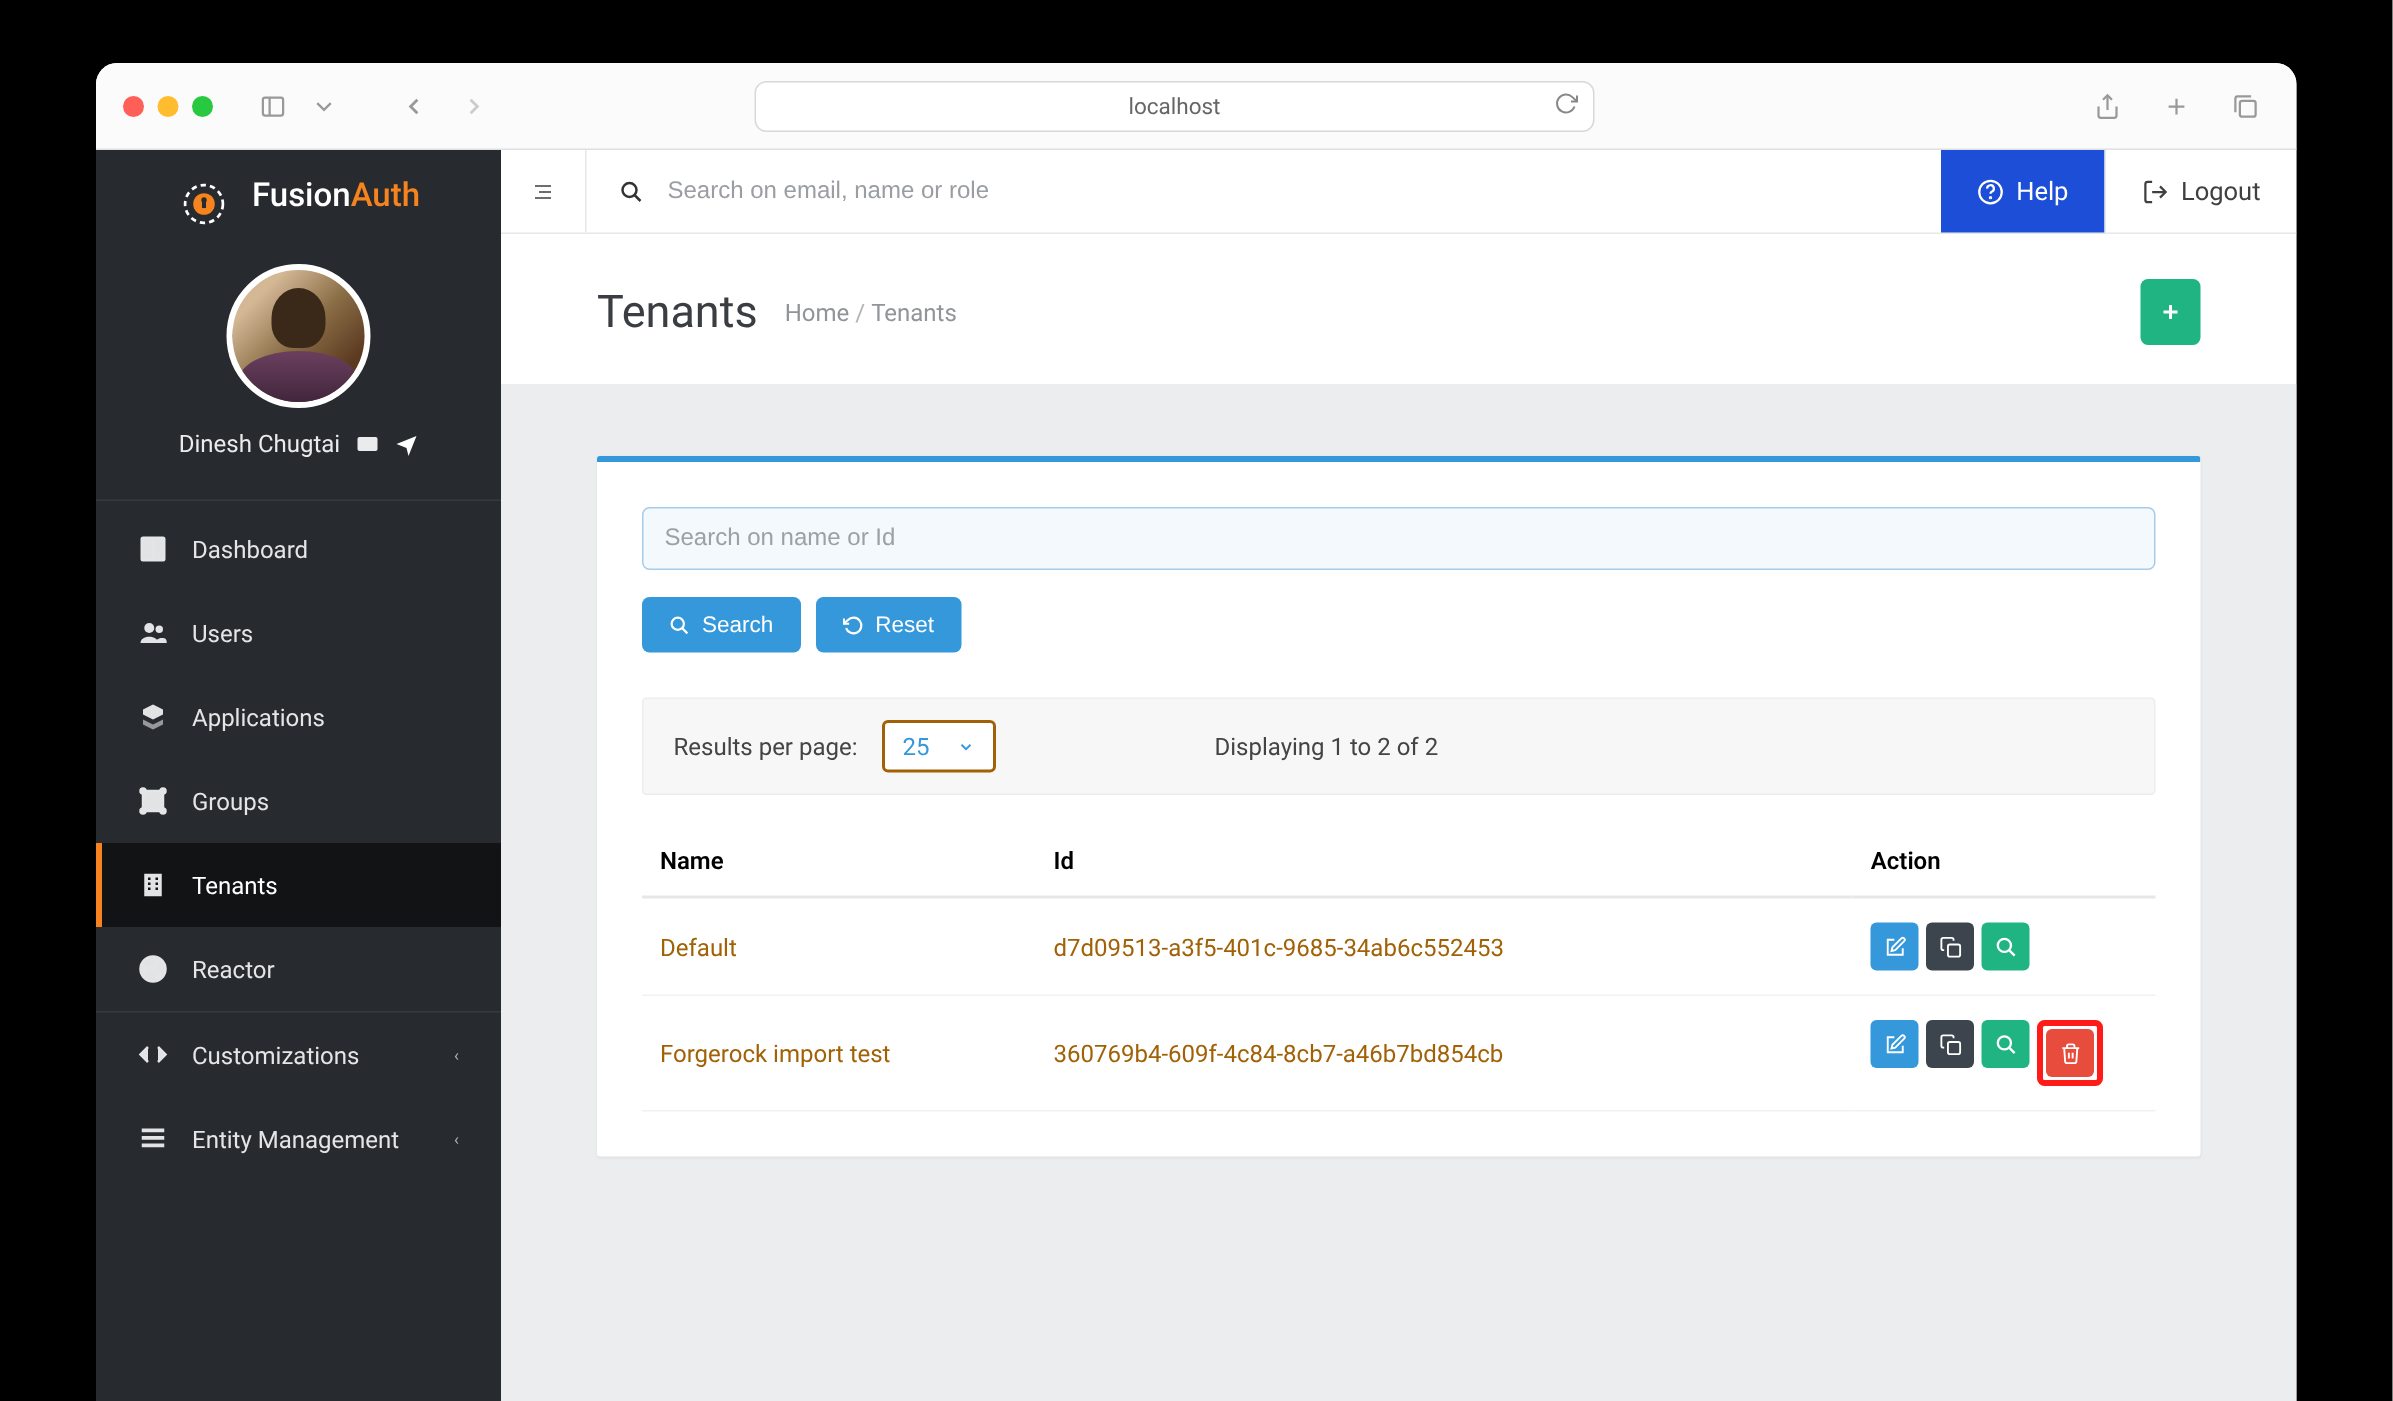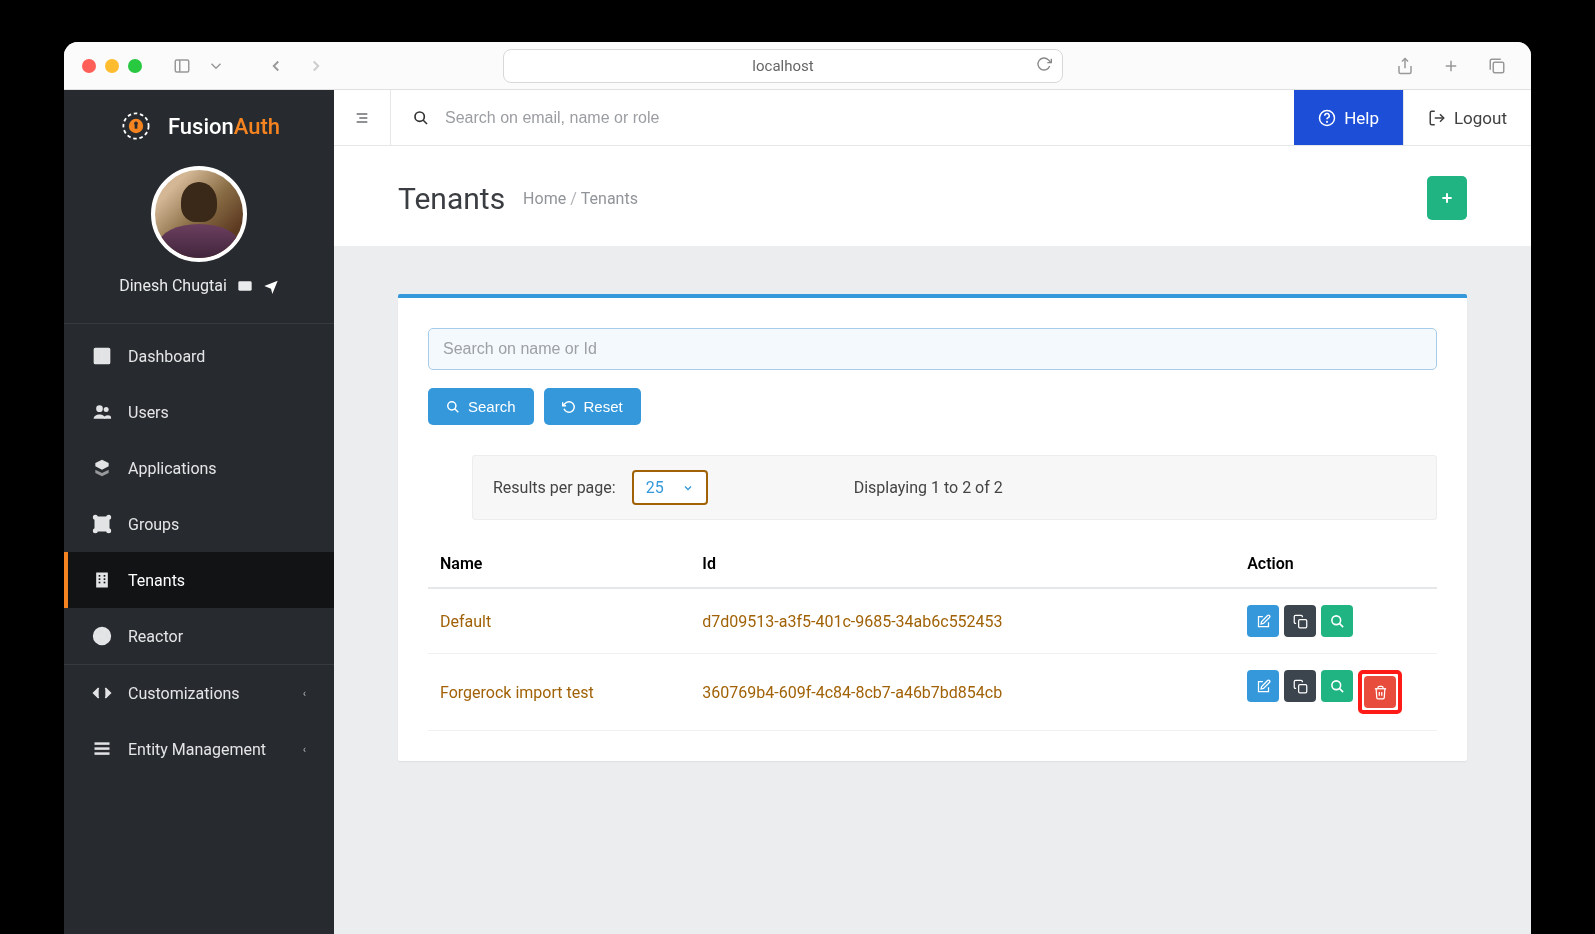--- a/index.html
+++ b/index.html
@@ -1,33 +1,33 @@
 <!DOCTYPE html>
 <html><head>
 <meta charset="utf-8">
 <style>
 * { box-sizing: border-box; margin: 0; padding: 0; }
 body { font-family: -apple-system, BlinkMacSystemFont, "Segoe UI", Roboto, sans-serif; background: #000; height: 934px; width: 1595px; overflow: hidden; position: relative; }
 .browser-window { position: absolute; top: 42px; left: 64px; right: 64px; bottom: 0; background: #fff; border-radius: 14px 14px 0 0; overflow: hidden; display: flex; flex-direction: column; box-shadow: 0 8px 40px rgba(0,0,0,0.5); }
-.browser-chrome { height: 48px; background: #fbfbfb; border-bottom: 1px solid #e0e0e0; display: flex; align-items: center; padding: 0 18px; gap: 16px; }
+.browser-chrome { height: 58px; background: #fbfbfb; border-bottom: 1px solid #e0e0e0; display: flex; align-items: center; padding: 0 18px; gap: 16px; }
 .traffic-lights { display: flex; gap: 9px; }
 .traffic-light { width: 14px; height: 14px; border-radius: 50%; }
 .traffic-light.red { background: #ff5f57; }
 .traffic-light.yellow { background: #febc2e; }
 .traffic-light.green { background: #28c840; }
 .browser-btn { width: 32px; height: 28px; display: flex; align-items: center; justify-content: center; color: #999; border-radius: 4px; }
 .browser-btn svg { width: 18px; height: 18px; }
 .sidebar-toggle-group { display: flex; align-items: center; gap: 2px; margin-left: 8px; }
 .nav-arrows { display: flex; gap: 8px; margin-left: 12px; }
 .url-bar { flex: 1; max-width: 560px; margin: 0 auto; height: 34px; background: #fff; border: 1px solid #d8d8d8; border-radius: 8px; display: flex; align-items: center; justify-content: center; color: #666; font-size: 15px; position: relative; }
 .url-bar .refresh { position: absolute; right: 10px; color: #888; }
 .browser-right { display: flex; gap: 14px; margin-left: auto; }
 .app-container { flex: 1; display: flex; overflow: hidden; }
 .sidebar { width: 270px; background: #272a2e; color: #fff; display: flex; flex-direction: column; }
-.sidebar-header { padding: 18px 8px 10px; display: flex; align-items: center; justify-content: center; gap: 14px; }
+.sidebar-header { padding: 18px 8px 10px; display: flex; align-items: flex-start; justify-content: center; gap: 14px; }
 .logo-text { font-size: 22px; font-weight: 500; }
 .logo-text .fusion { color: #fff; }
 .logo-text .auth { color: #f58320; }
 .logo-icon { width: 36px; height: 36px; }
 .user-profile { padding: 12px 20px 28px; text-align: center; border-bottom: 1px solid rgba(255,255,255,0.08); }
 .avatar { width: 96px; height: 96px; border-radius: 50%; background: linear-gradient(135deg, #d4b896 20%, #8b6f47 50%, #5c3a21 80%); margin: 0 auto 14px; border: 4px solid #fff; position: relative; overflow: hidden; }
 .avatar::before { content: ""; position: absolute; top: 12px; left: 50%; transform: translateX(-50%); width: 36px; height: 40px; background: #3a2818; border-radius: 50% 50% 40% 40%; }
 .avatar::after { content: ""; position: absolute; bottom: -6px; left: 50%; transform: translateX(-50%); width: 80px; height: 40px; background: linear-gradient(180deg, #6b3f5e, #3a2137); border-radius: 50% 50% 0 0; }
 .user-name { font-size: 16px; color: #eaebed; display: flex; align-items: center; justify-content: center; gap: 10px; }
 .user-name svg { width: 16px; height: 16px; fill: #fff; }
@@ -56,21 +56,21 @@
 .breadcrumb .sep { color: #b1b3b6; }
 .add-btn { margin-left: auto; width: 40px; height: 44px; background: #1fb481; border-radius: 5px; color: #fff; display: flex; align-items: center; justify-content: center; cursor: pointer; font-size: 20px; font-weight: bold; }
 .content-body { flex: 1; background: #ecedef; padding: 48px 64px; }
 .card { background: #fff; border-top: 4px solid #3498db; border-radius: 2px; padding: 30px; box-shadow: 0 1px 2px rgba(0,0,0,0.06); }
 .search-box { width: 100%; height: 42px; border: 1px solid #a7cce9; border-radius: 5px; padding: 0 14px; font-size: 16px; background: #f3f9fd; outline: none; }
 .search-box::placeholder { color: #9da0a4; }
 .button-row { margin-top: 18px; display: flex; gap: 10px; }
 .btn { display: inline-flex; align-items: center; gap: 8px; padding: 10px 18px; border-radius: 5px; font-size: 15px; color: #fff; cursor: pointer; border: none; }
 .btn.primary { background: #3498db; }
 .btn svg { width: 14px; height: 14px; }
-.results-bar { margin-top: 30px; background: #f7f7f8; border: 1px solid #eceded; border-radius: 3px; padding: 14px 20px; display: flex; align-items: center; gap: 16px; font-size: 16px; color: #444; margin-left: 44px; }
+.results-bar { margin-top: 30px; background: #f7f7f8; border: 1px solid #eceded; border-radius: 3px; padding: 14px 20px; display: flex; align-items: center; gap: 16px; font-size: 16px; color: #444; }
 .page-select { display: inline-flex; align-items: center; gap: 18px; border: 2px solid #a16207; border-radius: 4px; padding: 6px 12px; color: #3498db; font-size: 16px; background: #fff; }
 .page-select svg { width: 12px; height: 12px; color: #3498db; }
 .results-display { margin-left: 130px; }
 .table { width: 100%; margin-top: 20px; border-collapse: collapse; }
 .table th { text-align: left; padding: 14px 12px; color: #000000; font-weight: 600; font-size: 16px; border-bottom: 2px solid #e6e7e9; }
 .table td { padding: 16px 12px; color: #a16207; font-size: 16px; border-bottom: 1px solid #f0f1f3; }
 .table th:last-child, .table td:last-child { text-align: left; }
 .action-btns { display: flex; gap: 5px; }
 .action-btn { width: 32px; height: 32px; border-radius: 4px; display: flex; align-items: center; justify-content: center; color: #fff; cursor: pointer; }
 .action-btn.edit { background: #3498db; }

